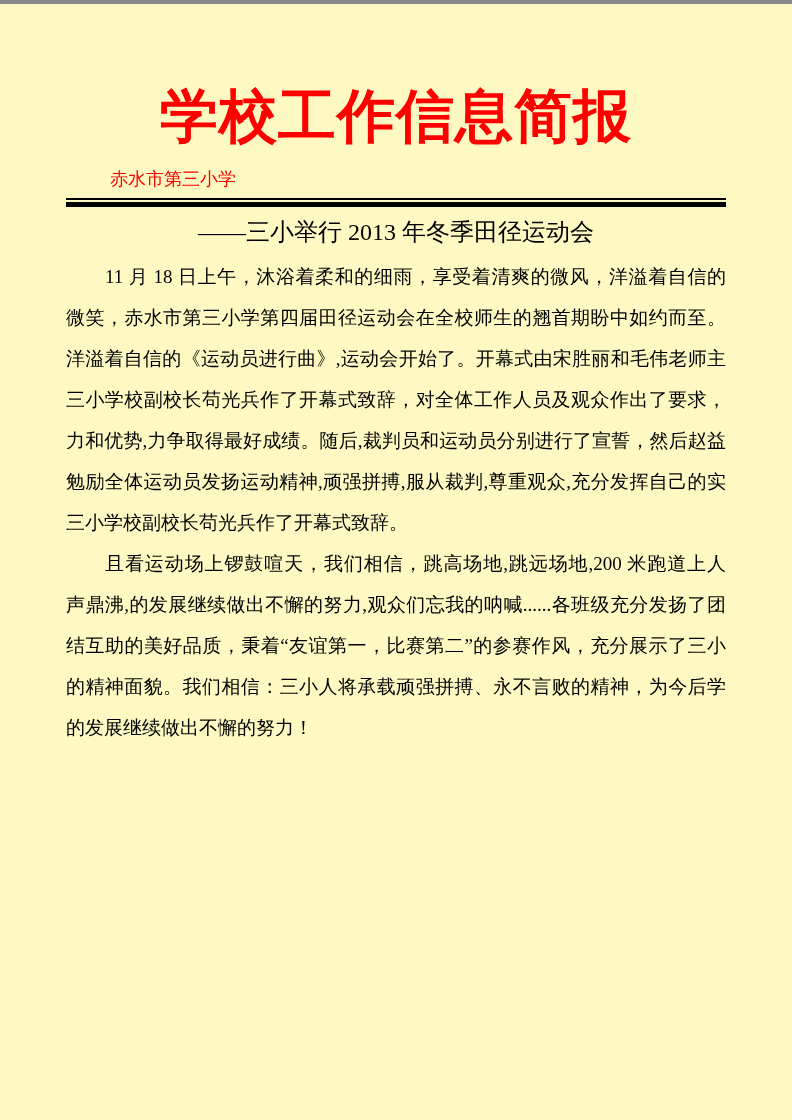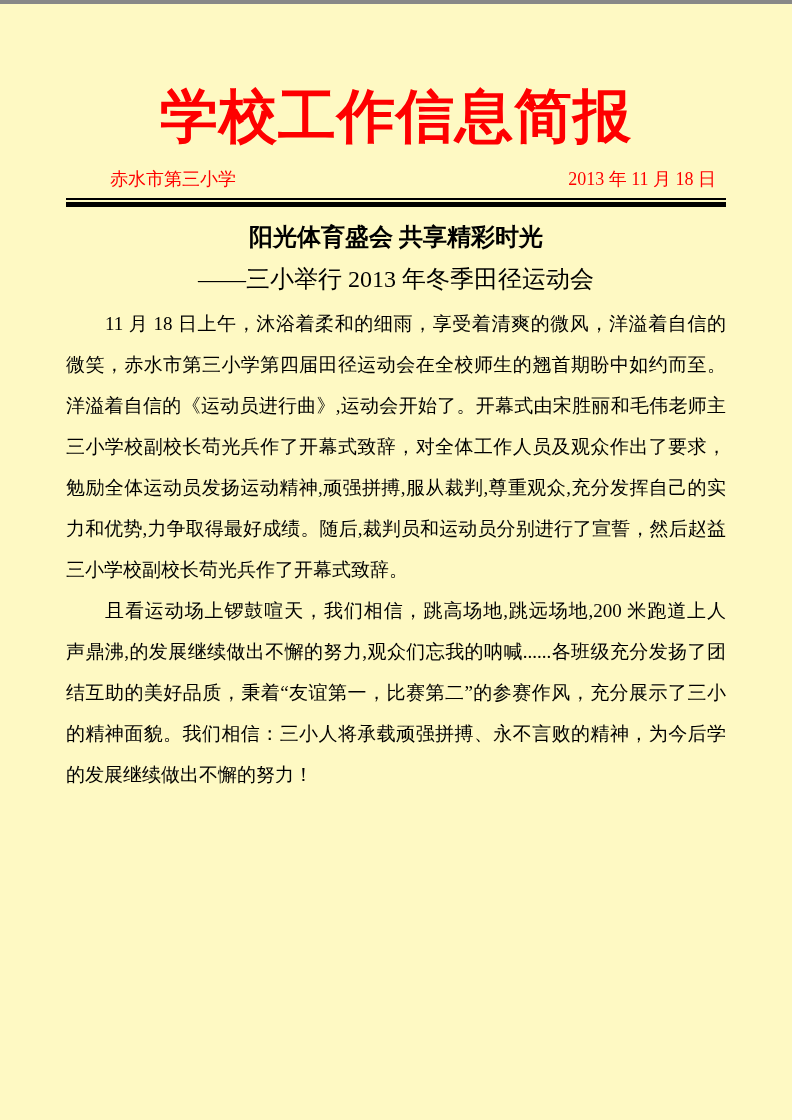--- a/index.html
+++ b/index.html
@@ -86,36 +86,34 @@
 </head>
 <body>
 
 <div class="page">
   <div class="content">
 
     <h1 class="masthead-title">学校工作信息简报</h1>
 
     <div class="mast-subrow">
       <span class="mast-issuer">赤水市第三小学</span>
-      <span class="mast-date">2013 年 11 月 18 日</span>
     </div>
 
     <div class="double-rule"></div>
 
-    <h2 class="headline">阳光体育盛会 共享精彩时光</h2>
 
     <h3 class="subheadline">——三小举行 2013 年冬季田径运动会</h3>
 
     <div class="article-body">
         <div class="body-line first">11 月 18 日上午，沐浴着柔和的细雨，享受着清爽的微风，洋溢着自信的</div>
         <div class="body-line">微笑，赤水市第三小学第四届田径运动会在全校师生的翘首期盼中如约而至。伴</div>
         <div class="body-line">洋溢着自信的《运动员进行曲》,运动会开始了。开幕式由宋胜丽和毛伟老师主持,</div>
         <div class="body-line">三小学校副校长苟光兵作了开幕式致辞，对全体工作人员及观众作出了要求，并</div>
+        <div class="body-line">力和优势,力争取得最好成绩。随后,裁判员和运动员分别进行了宣誓，然后赵益</div>
         <div class="body-line">勉励全体运动员发扬运动精神,顽强拼搏,服从裁判,尊重观众,充分发挥自己的实</div>
-        <div class="body-line">力和优势,力争取得最好成绩。随后,裁判员和运动员分别进行了宣誓，然后赵益</div>
         <div class="body-line last">三小学校副校长苟光兵作了开幕式致辞。</div>
         <div class="body-line first">且看运动场上锣鼓喧天，我们相信，跳高场地,跳远场地,200 米跑道上人</div>
         <div class="body-line">声鼎沸,的发展继续做出不懈的努力,观众们忘我的呐喊......各班级充分发扬了团</div>
         <div class="body-line">结互助的美好品质，秉着“友谊第一，比赛第二”的参赛作风，充分展示了三小人</div>
         <div class="body-line">的精神面貌。我们相信：三小人将承载顽强拼搏、永不言败的精神，为今后学校</div>
         <div class="body-line last">的发展继续做出不懈的努力！</div>
       </div>
 
   </div>
 </div>

